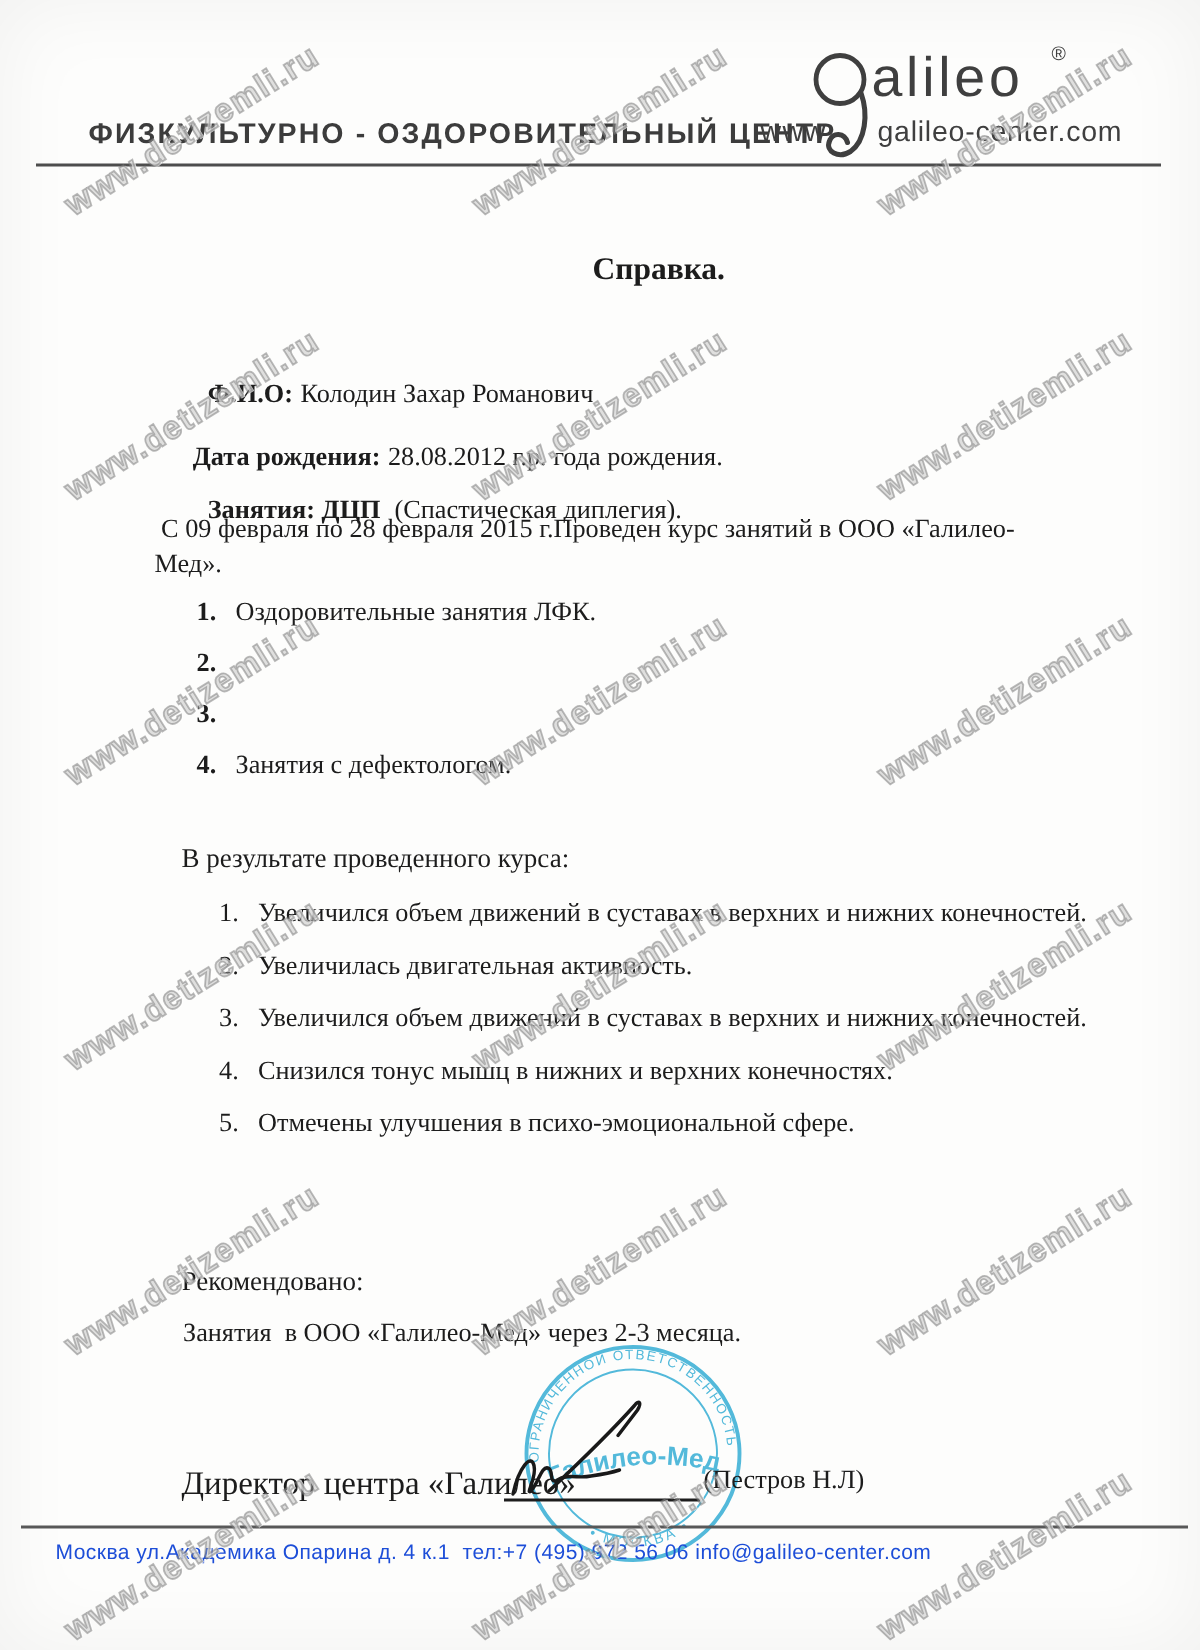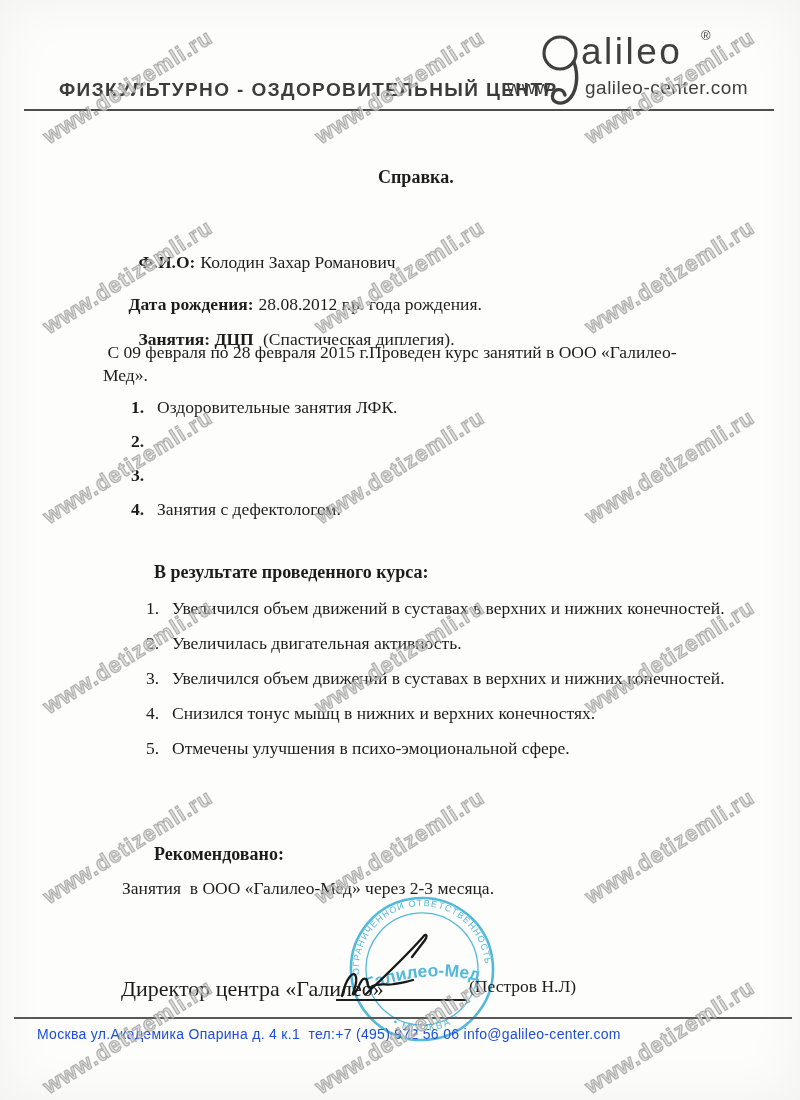--- a/index.html
+++ b/index.html
@@ -20,38 +20,38 @@
     left:59px;top:79px;
     font-family:"Liberation Sans",sans-serif;
     font-size:19px;font-weight:bold;letter-spacing:1.4px;
     color:#3c3c3c;white-space:nowrap;
   }
   .rule-top{left:24px;top:109px;width:750px;height:0;border-top:2px solid #4d4d4d;}
   .logo-svg{left:505px;top:24px;}
   .logo-svg text{font-family:"Liberation Sans",sans-serif;fill:#3f3f3f;}
 
   
-  .doc-title{left:378px;top:167px;font-size:18px;font-weight:bold;}
+  .doc-title{left:395px;top:167px;font-size:21px;font-weight:bold;}
   .field{font-size:17.5px;white-space:pre-wrap;}
   .field .lbl{font-weight:bold;}
   .field .val{margin-left:5px;}
   .f1{left:121px;top:231px;}
   .f2{left:111px;top:273px;font-family:Liberation Serif, serif;}
   .f3{left:121px;top:308px;}
   .intro{left:103px;top:341px;width:600px;font-size:17.5px;line-height:23px;white-space:pre-wrap;}
   .list{display:block;}
   .list .li{display:flex;font-size:17.5px;line-height:21px;}
   .list .num{flex:0 0 26px;}
   .activities{left:131px;top:397px;width:620px;}
   .activities .li{margin-bottom:13px;}
   .activities .num{font-weight:bold;}
   .results{left:146px;top:598px;width:590px;}
   .results .li{margin-bottom:14px;}
   .results .txt{max-width:562px;}
-  .sec-heading{font-size:18px;font-weight:bold;white-space:nowrap;margin-left:33px;}
+  .sec-heading{font-size:18px;font-weight:normal;white-space:nowrap;}
   .h-results{left:121px;top:562px;}
   .h-recommend{left:121px;top:844px;}
   .recommend-text{left:122px;top:878px;font-size:17.5px;white-space:pre-wrap;}
 
   
   .sig-role{left:121px;top:976px;font-size:22px;white-space:nowrap;}
   .sig-underline{left:336px;top:999px;width:131px;height:0;border-top:2px solid #1d1d1d;}
   .sig-name{left:469px;top:976px;font-size:17.5px;white-space:nowrap;}
   .stamp-svg{left:338px;top:885px;opacity:.88;transform:rotate(-5deg);}
   .stamp-svg text{font-family:"Liberation Sans",sans-serif;}

